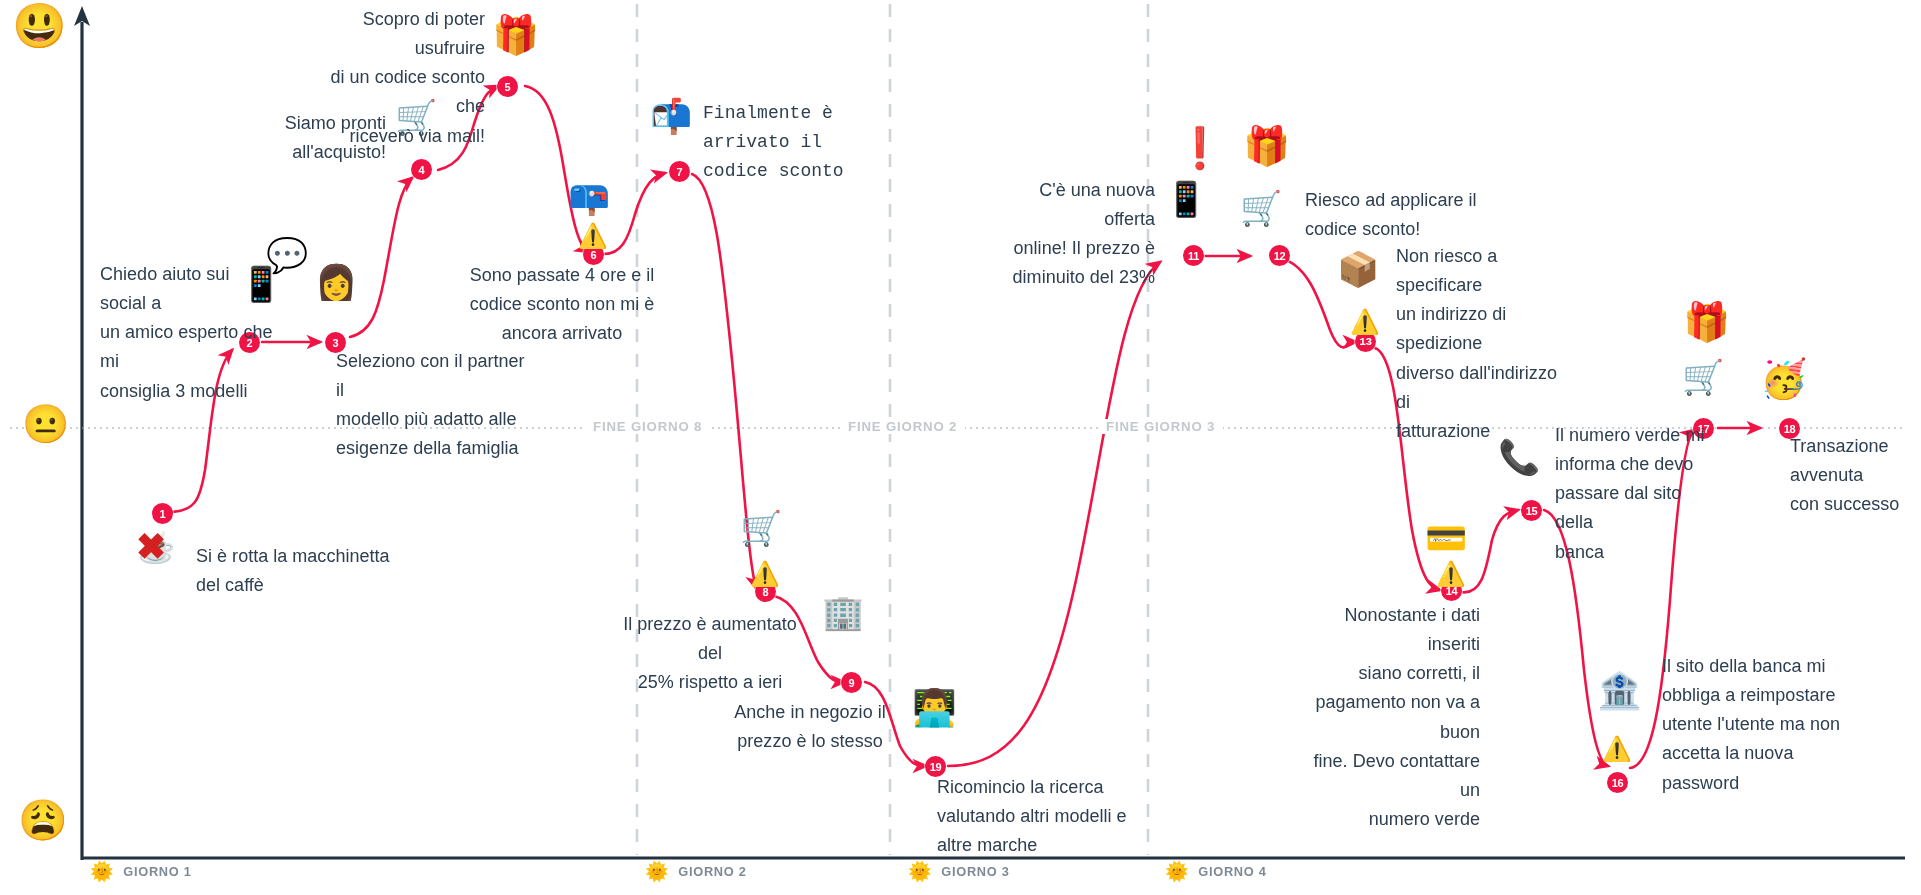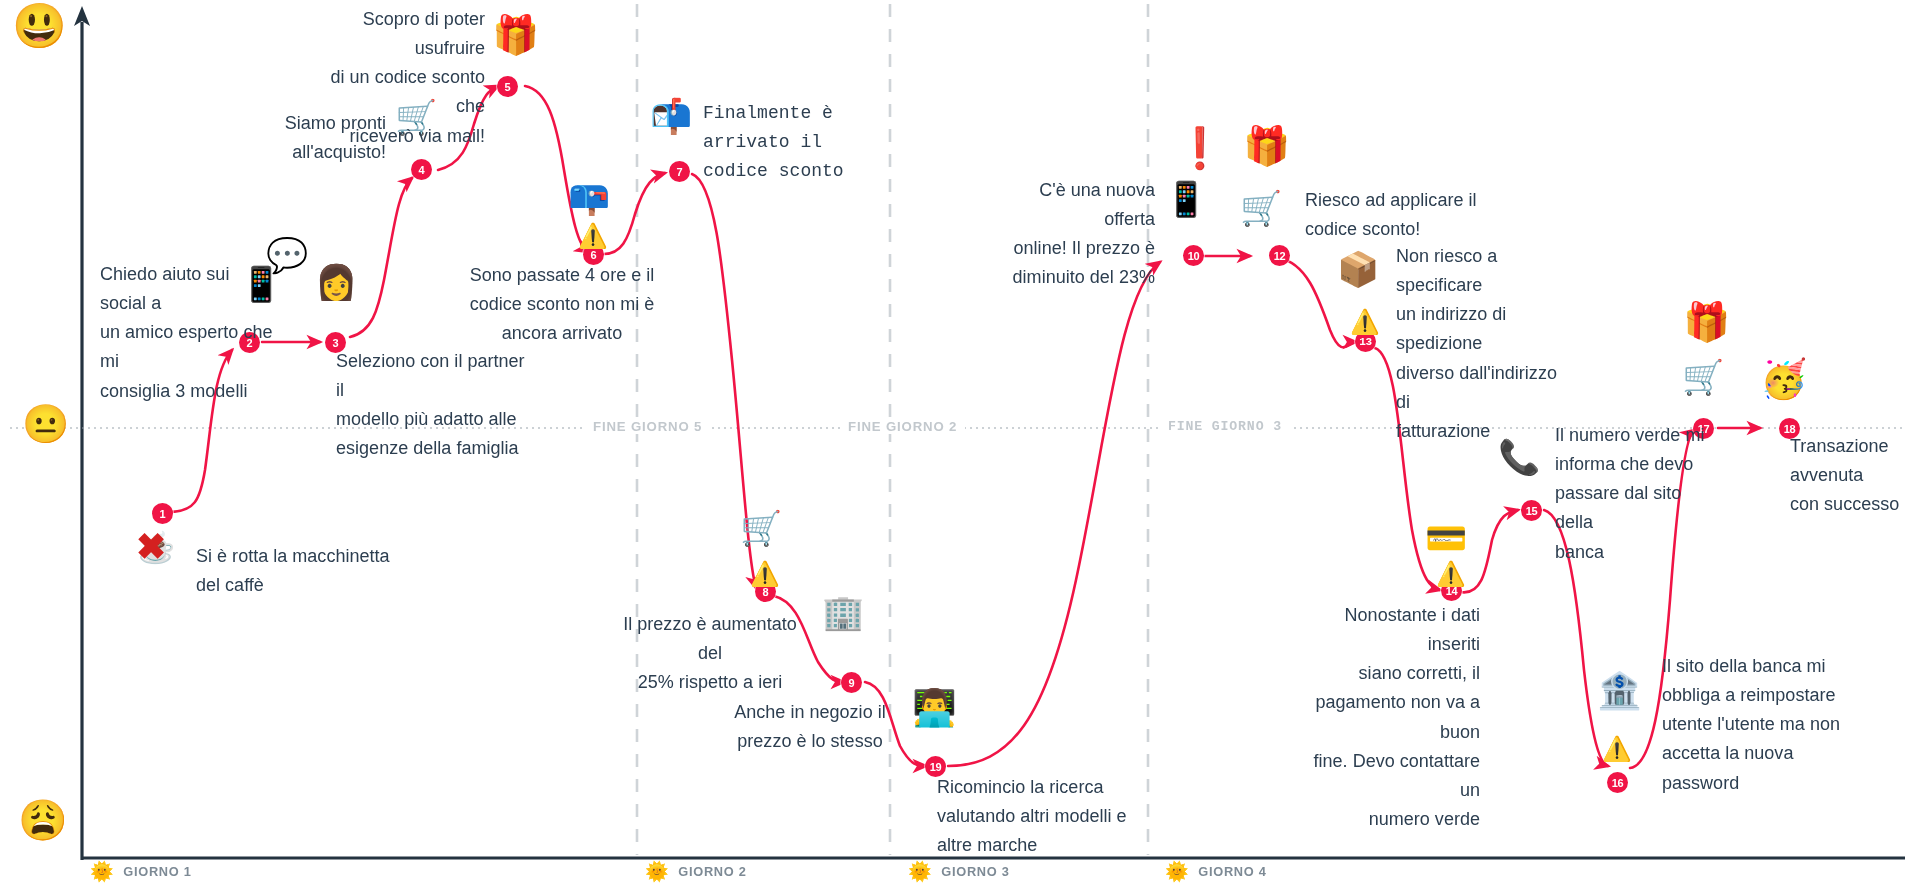--- a/index.html
+++ b/index.html
@@ -138,23 +138,23 @@
       <path d="M1630,768 C1652,766 1662,700 1670,600 C1678,490 1686,436 1694,430" marker-end="url(#arrowhead)"></path>
 
       <path d="M1718,428 L1760,428" marker-end="url(#arrowhead)"></path>
     </g>
   </svg>
 
   <div class="emo-axis" style="left:12px; top:4px;">😃</div>
   <div class="emo-axis" style="left:22px; top:405px; font-size:38px;">😐</div>
   <div class="emo-axis" style="left:18px; top:800px; font-size:40px;">😩</div>
 
-  <div class="fine-label" style="left:585px; top:419px;">FINE GIORNO 5</div>
+  <div class="fine-label" style="left:585px; top:419px;">FINE GIORNO 8</div>
   <div class="fine-label" style="left:840px; top:419px;">FINE GIORNO 2</div>
-  <div class="fine-label" style="left:1160px; top:419px;font-family:Liberation Mono, monospace;">FINE GIORNO 3</div>
+  <div class="fine-label" style="left:1098px; top:419px;">FINE GIORNO 3</div>
 
   <div class="day-label" style="left:90px; top:862px;">
     <span class="sun">🌞</span>
     <span>GIORNO 1</span>
   </div>
   <div class="day-label" style="left:645px; top:862px;">
     <span class="sun">🌞</span>
     <span>GIORNO 2</span>
   </div>
   <div class="day-label" style="left:908px; top:862px;">
@@ -169,21 +169,21 @@
   <div class="node" style="left:152px; top:503px;">1</div>
   <div class="node" style="left:239px; top:332px;">2</div>
   <div class="node" style="left:325px; top:332px;">3</div>
   <div class="node" style="left:411px; top:159px;">4</div>
   <div class="node" style="left:497px; top:76px;">5</div>
   <div class="node" style="left:583px; top:244px;">6</div>
   <div class="node" style="left:669px; top:161px;">7</div>
   <div class="node" style="left:755px; top:581px;">8</div>
   <div class="node" style="left:841px; top:672px;">9</div>
   <div class="node" style="left:925px; top:756px;">19</div>
-  <div class="node" style="left:1183px; top:245px;">10</div>
+  <div class="node" style="left:1183px; top:245px;">11</div>
   <div class="node" style="left:1269px; top:245px;">12</div>
   <div class="node" style="left:1355px; top:331px;font-family:Liberation Mono, monospace;">13</div>
   <div class="node" style="left:1441px; top:580px;">14</div>
   <div class="node" style="left:1521px; top:500px;">15</div>
   <div class="node" style="left:1607px; top:756px;margin-top:16px;">16</div>
   <div class="node" style="left:1693px; top:418px;">17</div>
   <div class="node" style="left:1779px; top:418px;">18</div>
 
   <div class="emo" style="left:138px; top:533px; font-size:30px;">
     <span style="position:relative; display:inline-block;">

